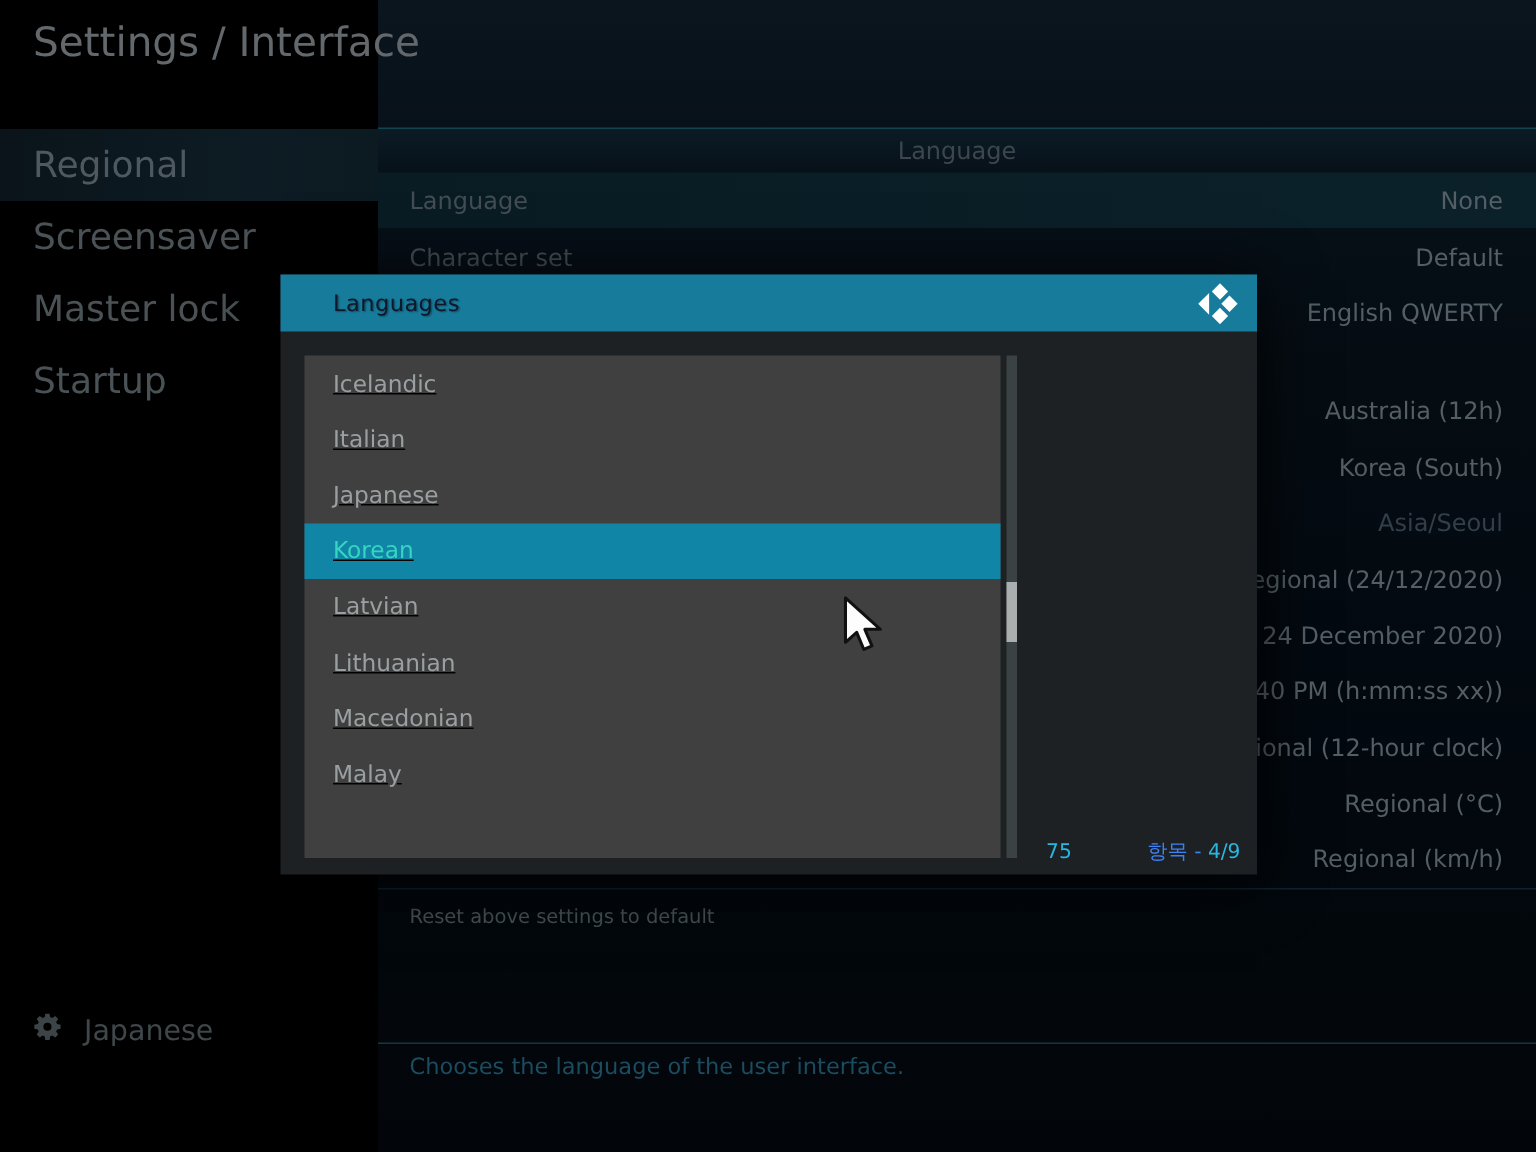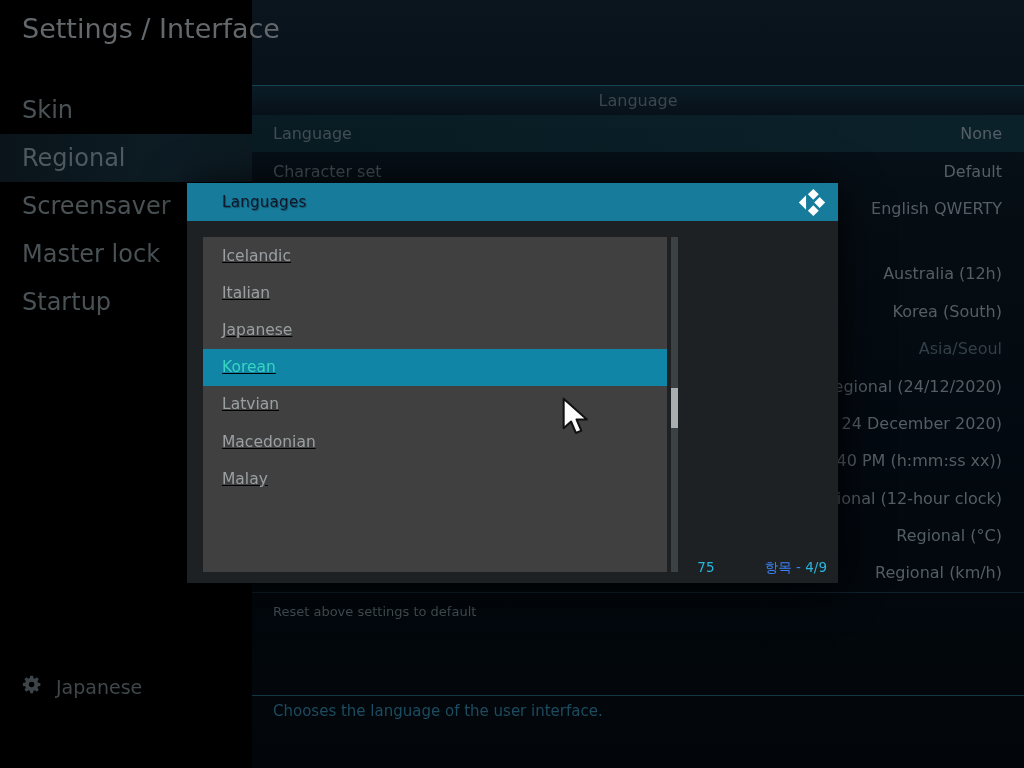--- a/index.html
+++ b/index.html
@@ -133,23 +133,20 @@
 
   <div class="reset-row">Reset above settings to default</div>
   <div class="info-divider"></div>
   <div class="info-text">Chooses the language of the user interface.</div>
 </div>
 
 <div class="topbar-title">Settings / Interface</div>
 
 <div class="sidebar-items">
 
-<div class="side-item">
-    <span>Skin</span>
-  </div>
     <div class="side-item active">
     <span>Regional</span>
   </div>
     <div class="side-item">
     <span>Screensaver</span>
   </div>
     <div class="side-item">
     <span>Master lock</span>
   </div>
     <div class="side-item">
@@ -191,20 +188,23 @@
       <div class="dlg-item">
       <span>Japanese</span>
     </div>
       <div class="dlg-item selected">
       <span>Korean</span>
     </div>
       <div class="dlg-item">
       <span>Latvian</span>
     </div>
       <div class="dlg-item">
+      <span>Lithuanian</span>
+    </div>
+      <div class="dlg-item">
       <span>Macedonian</span>
     </div>
       <div class="dlg-item">
       <span>Malay</span>
     </div>
     </div>
 
   <div class="dlg-scroll">
     <div class="dlg-thumb"></div>
   </div>

